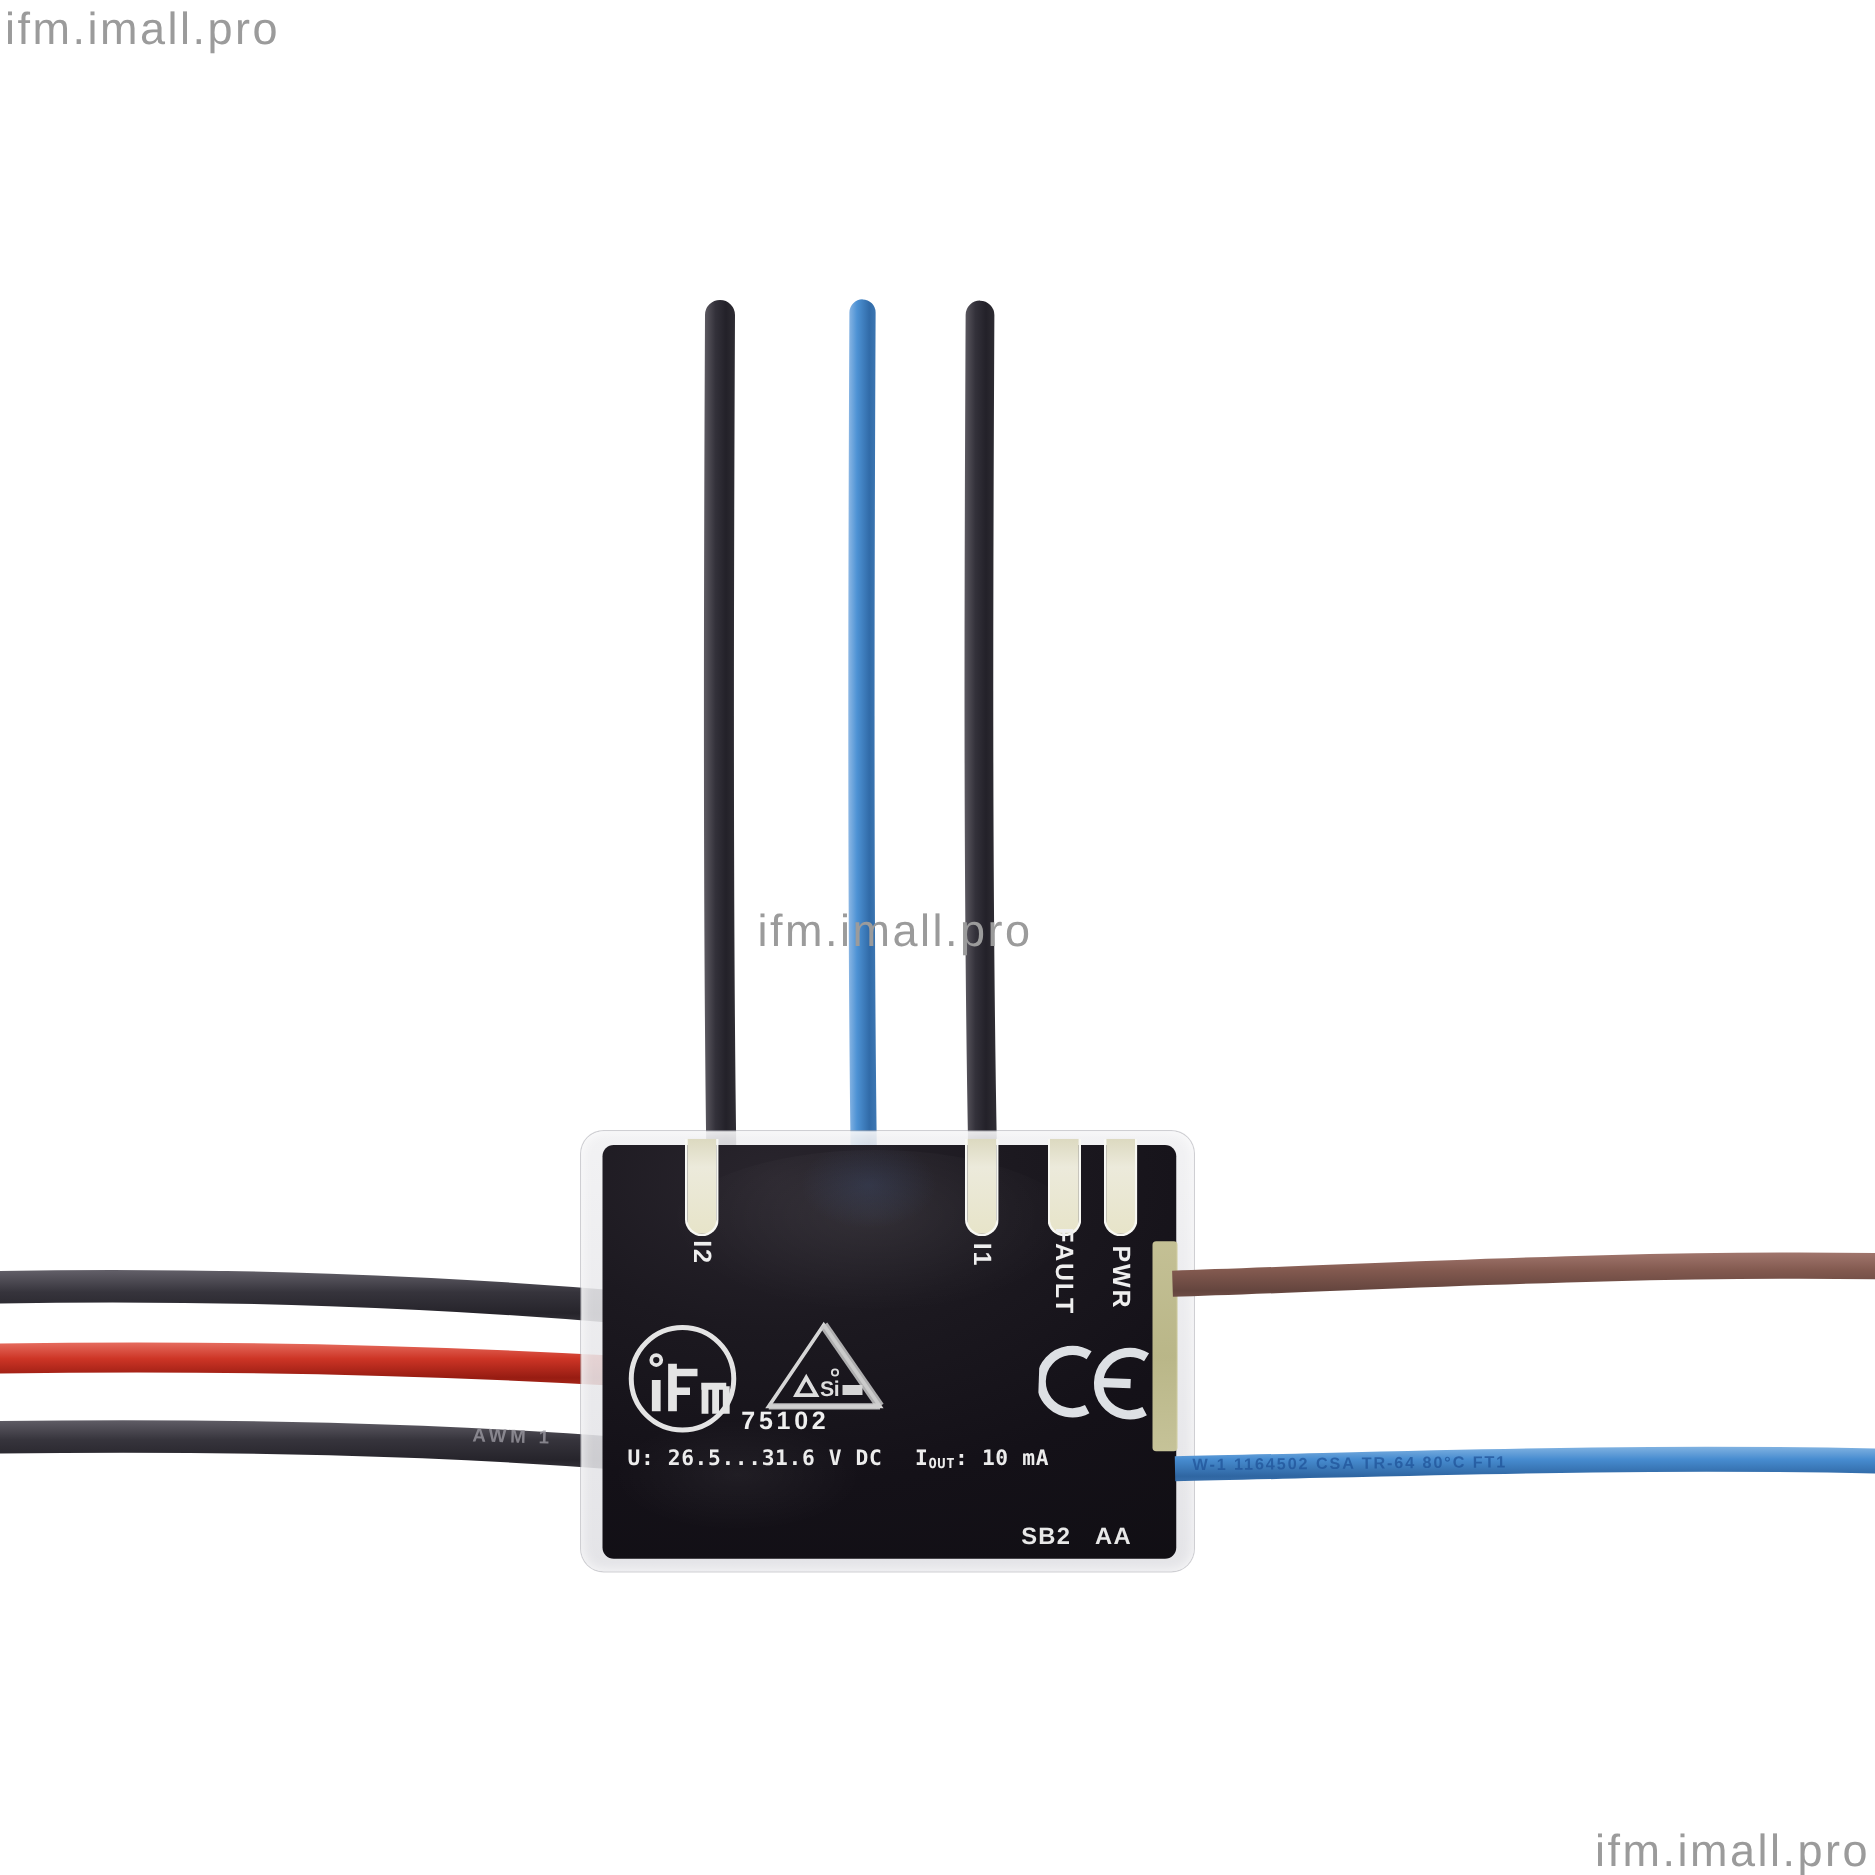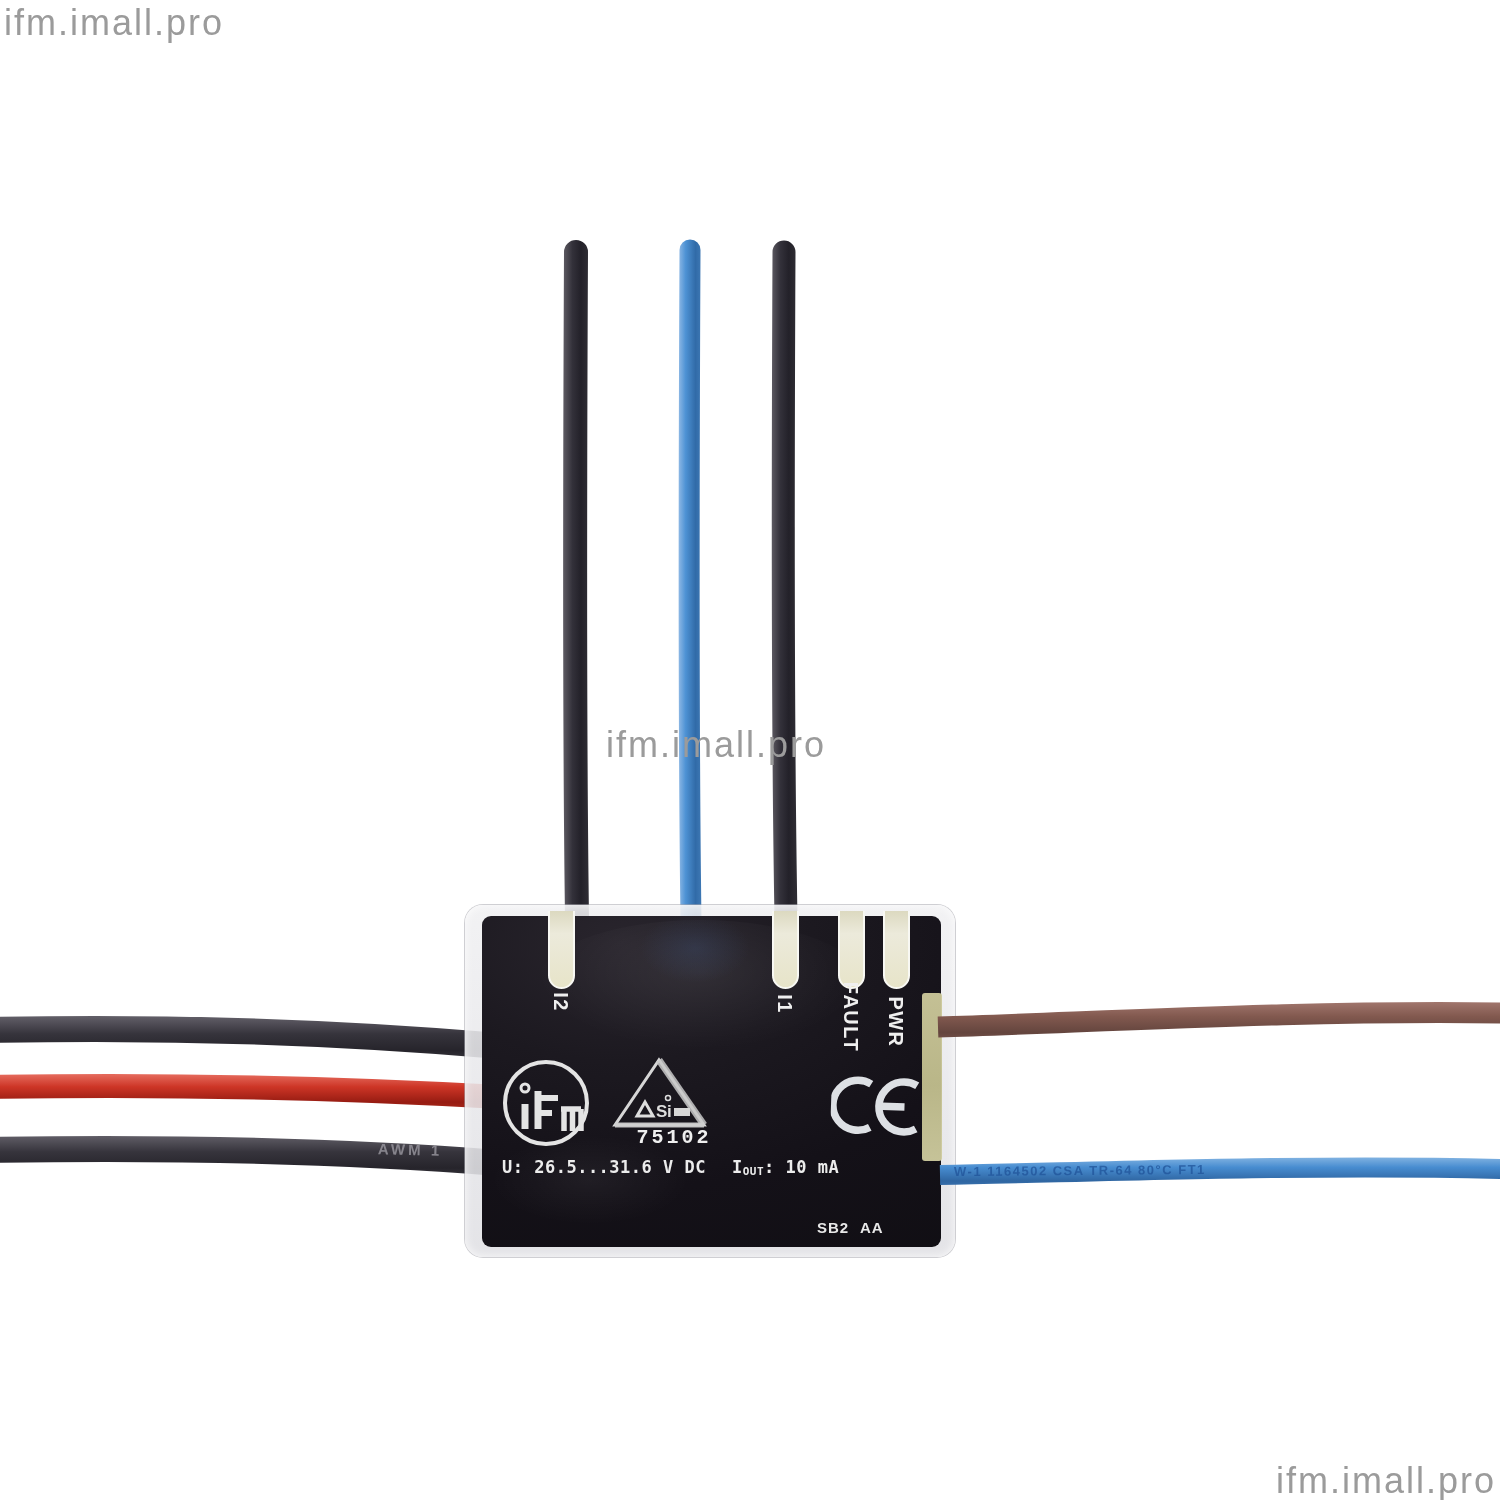--- a/index.html
+++ b/index.html
@@ -38,24 +38,24 @@
           font-family:"Liberation Sans",sans-serif;white-space:nowrap;}
   .lbl-i2{left:46px;top:77px;}  .lbl-i1{left:270px;top:79px;}
   .lbl-fault{left:336px;top:92px;}  .lbl-pwr{left:381px;top:97px;}
   
   .mod-text{position:absolute;color:#ececec;font-family:"DejaVu Sans Mono",monospace;
           font-weight:bold;white-space:nowrap;}
   .spec-line{left:37px;top:252px;font-size:17px;letter-spacing:.5px;}
   .iout{margin-left:26px;}
   .sub{font-size:11px;vertical-align:-2px;}
   .maker{left:37px;top:287px;font-size:17px;line-height:21px;letter-spacing:.2px;}
-  .code{font-family:"Liberation Sans",sans-serif;font-size:15px;letter-spacing:1px;color:#e8e8e8;}
-  .sb2{left:352px;top:314px;}  .aa{left:395px;top:314px;}
-  .asi-code{position:absolute;left:144px;top:221px;width:130px;text-align:center;color:#efefef;
-          font-family:Liberation Mono, monospace;font-weight:bold;font-size:20px;letter-spacing:3px;}
+  .code{font-family:"Liberation Sans",sans-serif;font-size:19px;letter-spacing:1px;color:#e8e8e8;}
+  .sb2{left:352px;top:314px;}  .aa{left:411px;top:314px;}
+  .asi-code{position:absolute;left:128px;top:221px;width:130px;color:#efefef;
+          font-family:Liberation Sans, sans-serif;font-weight:bold;font-size:20px;letter-spacing:3px;}
   .ce-wrap{position:absolute;left:366px;top:170px;transform:rotate(2deg);}
   
   .awm-text{position:absolute;left:378px;top:1141px;z-index:25;color:#9a98a0;font-size:15px;
           font-weight:bold;letter-spacing:3px;opacity:.8;transform:rotate(1.5deg);}
   .blue-text{position:absolute;left:954px;top:1163px;z-index:45;color:#20549a;font-size:13px;
           font-weight:bold;letter-spacing:1.5px;opacity:.75;transform:rotate(-0.5deg);white-space:nowrap;}
   .wires-base{position:absolute;left:0;top:0;z-index:5;}
   .wires-top{position:absolute;left:0;top:0;z-index:40;}
 </style>
 </head>

